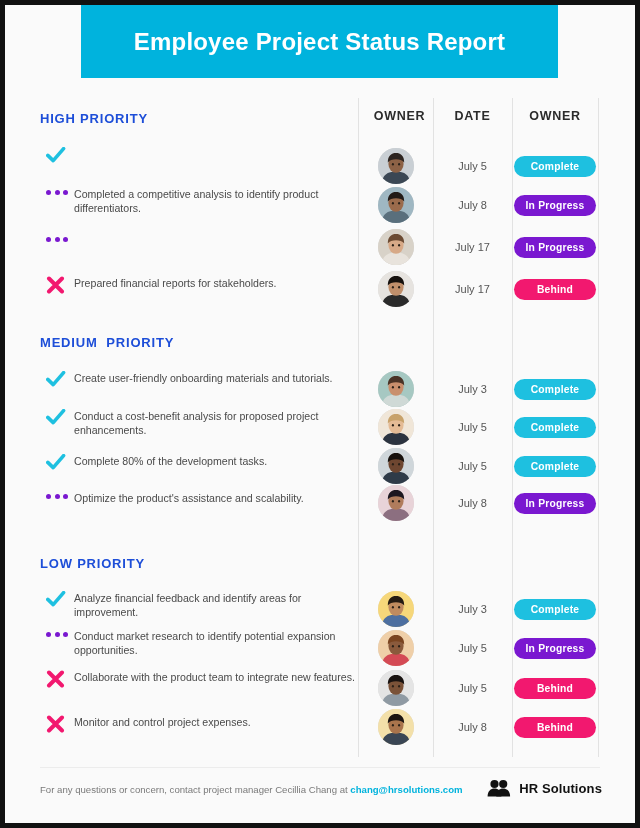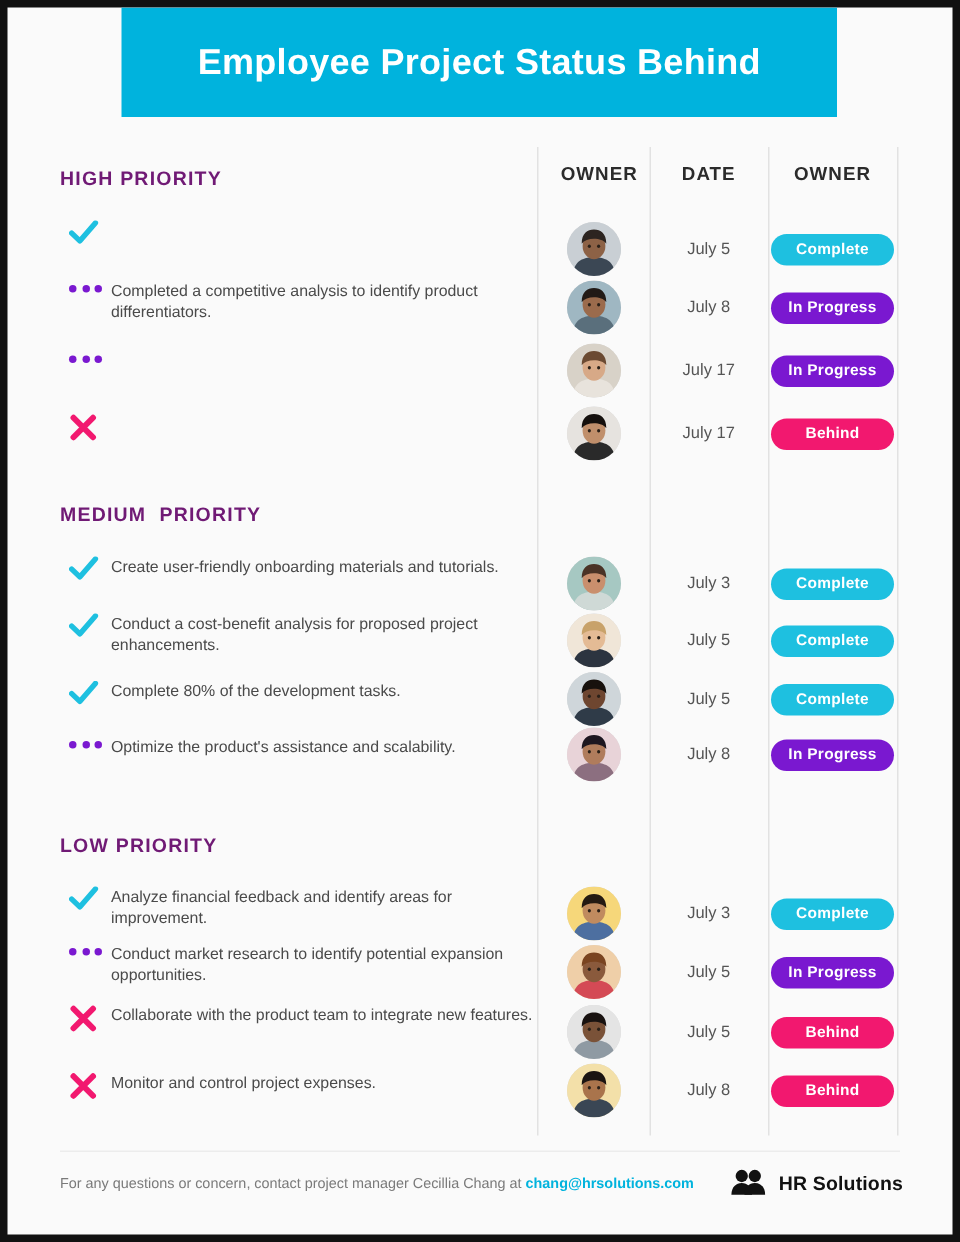--- a/index.html
+++ b/index.html
@@ -54,21 +54,21 @@
   .vdiv.d1{ left:353px; }
   .vdiv.d2{ left:428px; }
   .vdiv.d3{ left:507px; }
   .vdiv.d4{ left:593px; }
 
   
   .sect-head{
     position:absolute;
     left:35px;
     font-size:13px; font-weight:bold;
-    color:#701a75;
+    color:#1d4ed8;
     letter-spacing:.8px;
     white-space:pre;
   }
 
   
   .task{
     position:absolute;
     left:35px; width:318px;
     display:flex; align-items:flex-start;
   }
@@ -146,21 +146,21 @@
     font-size:13px; font-weight:bold; color:#111;
     letter-spacing:.1px;
   }
 </style>
 </head>
 <body>
 
 <div class="page">
 
   <div class="banner">
-    <div class="banner-title">Employee Project Status Behind</div>
+    <div class="banner-title">Employee Project Status Report</div>
   </div>
 
   <div class="col-head col-owner">OWNER</div>
   <div class="col-head col-date">DATE</div>
   <div class="col-head col-status">OWNER</div>
 
   <div class="vdiv d1"></div>
   <div class="vdiv d2"></div>
   <div class="vdiv d3"></div>
   <div class="vdiv d4"></div>
@@ -244,20 +244,21 @@
         <span class="pill inprogress">In Progress</span>
       </div>
       <div class="task" style="top:271px">
         <span class="task-icon">
           <span class="ico-cross">
             <svg width="19" height="18" viewBox="0 0 19 18">
               <path d="M3 2.5 L16 15.5 M16 2.5 L3 15.5" fill="none" stroke="#f2186f" stroke-width="4" stroke-linecap="round"></path>
             </svg>
           </span>
         </span>
+        <span class="task-text">Prepared financial reports for stakeholders.</span>
       </div>
       <div class="cell cell-owner" style="top:264px;height:40px">
         <span class="avatar">
           <svg viewBox="0 0 36 36">
             <rect width="36" height="36" fill="#e6e3df"></rect>
             <path d="M4 36 C4 27 9.5 23.5 18 23.5 C26.5 23.5 32 27 32 36 Z" fill="#2a2a2a"></path>
             <ellipse cx="18" cy="16" rx="7.6" ry="8.8" fill="#c08f6b"></ellipse>
             <path d="M9.8 14.5 C9.8 7.5 13.5 5 18 5 C22.5 5 26.2 7.5 26.2 14.5 C24.5 12.2 21.5 11.2 18 11.2 C14.5 11.2 11.5 12.2 9.8 14.5 Z" fill="#15100d"></path>
             <ellipse cx="14.9" cy="16.2" rx="1.05" ry="1.2" fill="#2a2018"></ellipse>
             <ellipse cx="21.1" cy="16.2" rx="1.05" ry="1.2" fill="#2a2018"></ellipse>

